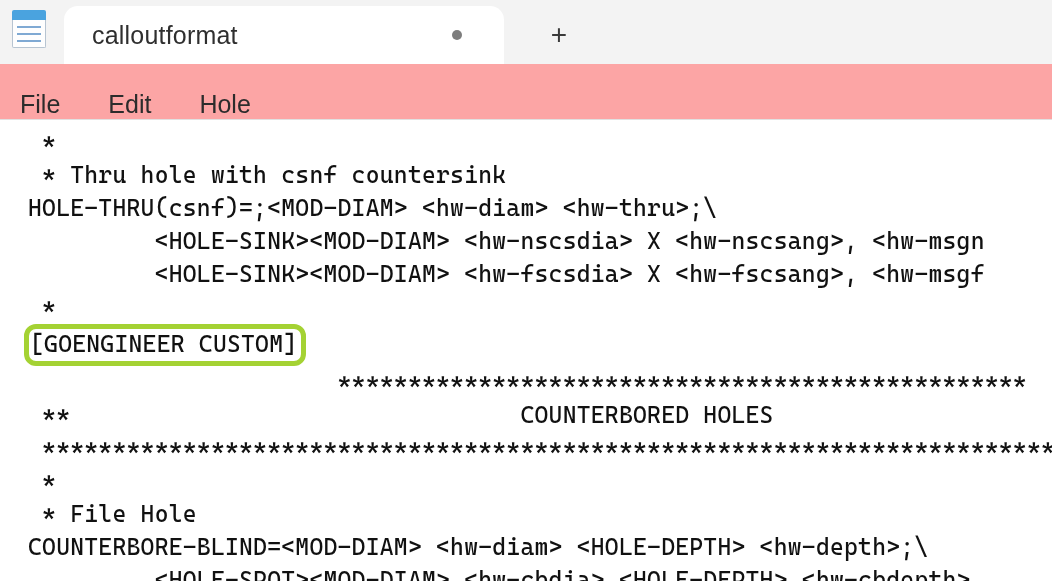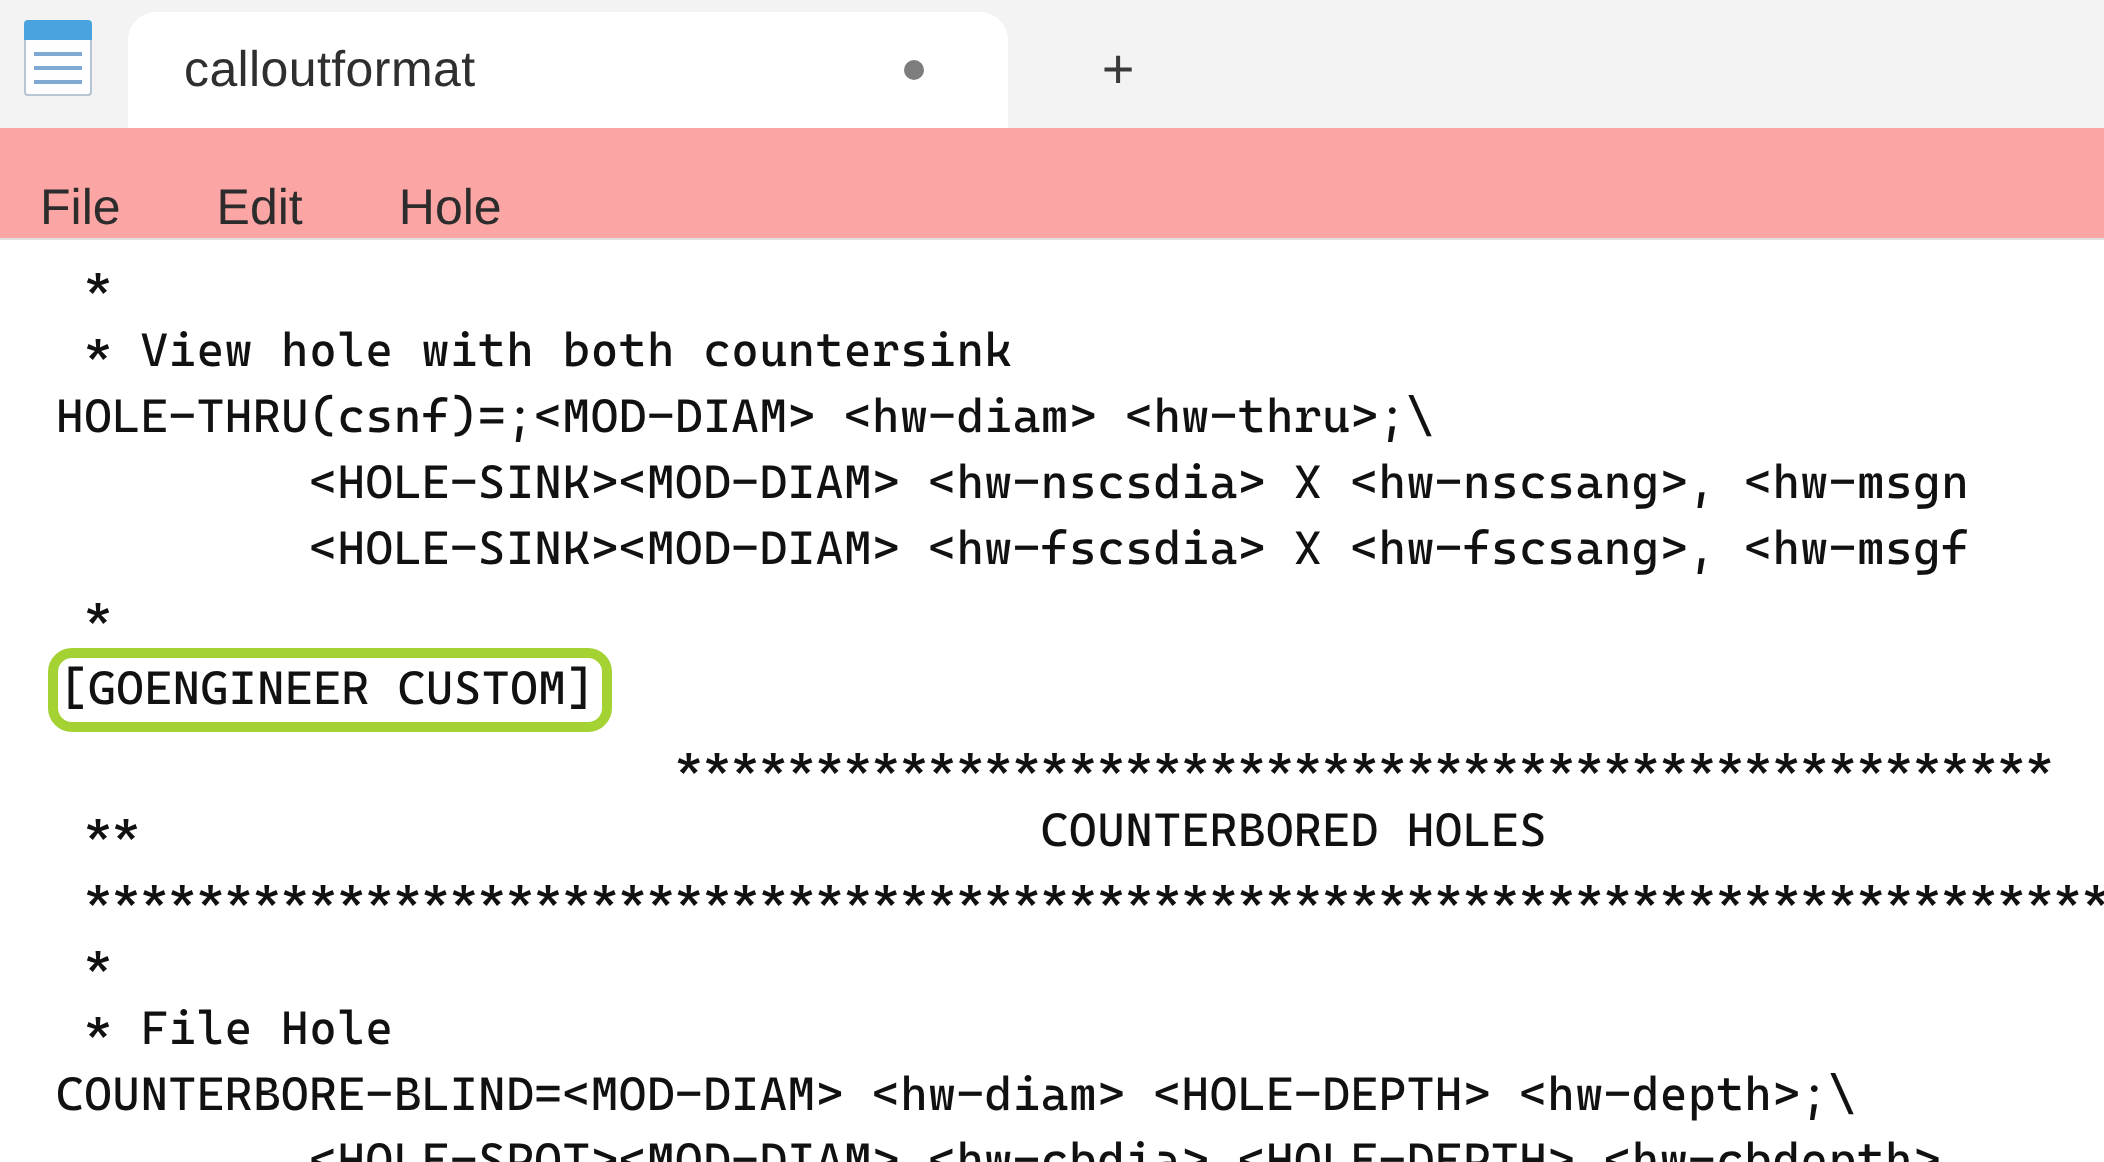--- a/index.html
+++ b/index.html
@@ -103,21 +103,21 @@
   <div class="newtab">+</div>
 </div>
 
 <div class="menubar">
   <span class="menu-item">File</span>
   <span class="menu-item">Edit</span>
   <span class="menu-item">Hole</span>
 </div>
 
 <div class="content"><span> *</span>
-<span> * View hole with both countersink</span>
+<span> * Thru hole with csnf countersink</span>
 <span>HOLE-THRU(csnf)=;&lt;MOD-DIAM&gt; &lt;hw-diam&gt; &lt;hw-thru&gt;;\</span>
 <span>         &lt;HOLE-SINK&gt;&lt;MOD-DIAM&gt; &lt;hw-nscsdia&gt; X &lt;hw-nscsang&gt;, &lt;hw-msgn</span>
 <span>         &lt;HOLE-SINK&gt;&lt;MOD-DIAM&gt; &lt;hw-fscsdia&gt; X &lt;hw-fscsang&gt;, &lt;hw-msgf</span>
 <span> *</span>
 <span class="highlight-box"><span>[GOENGINEER CUSTOM]</span></span>
 <span>                      *************************************************</span>
 <span> **                                COUNTERBORED HOLES</span>
 <span> ************************************************************************</span>
 <span> *</span>
 <span> * File Hole</span>

